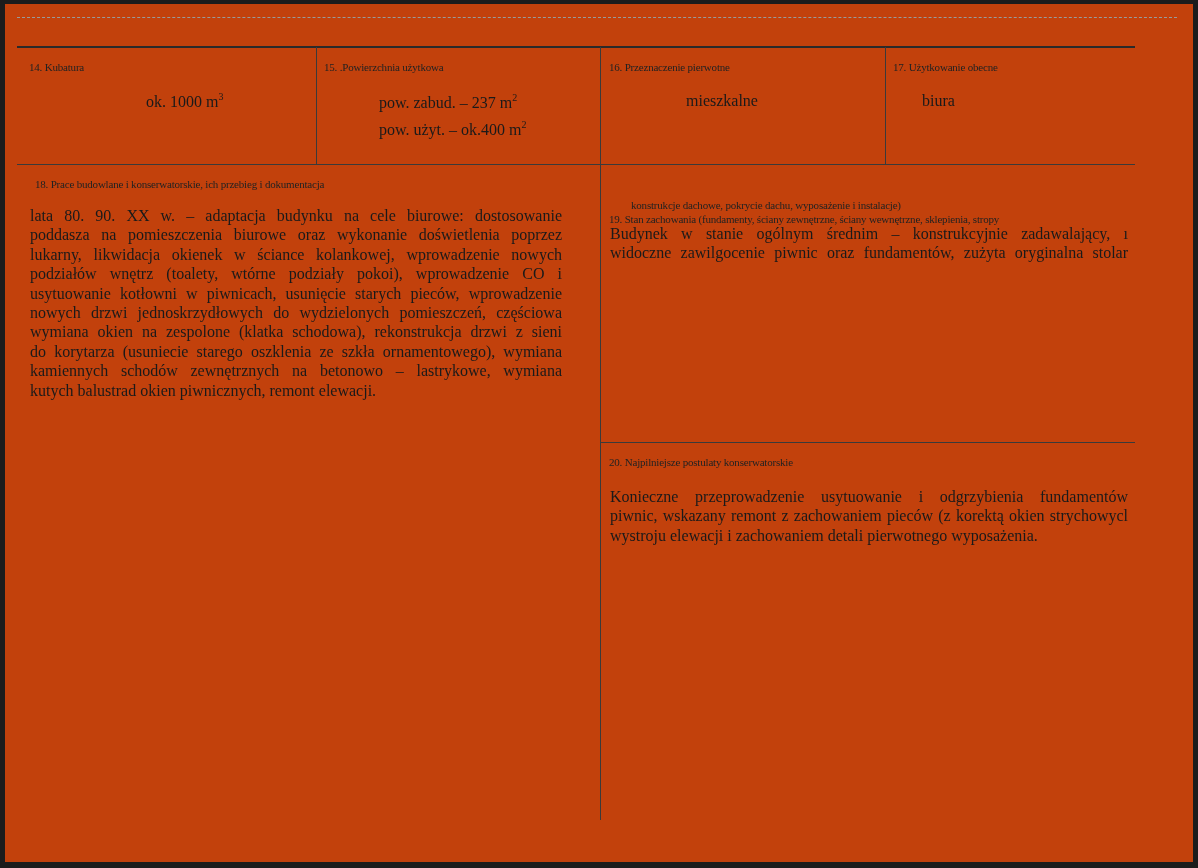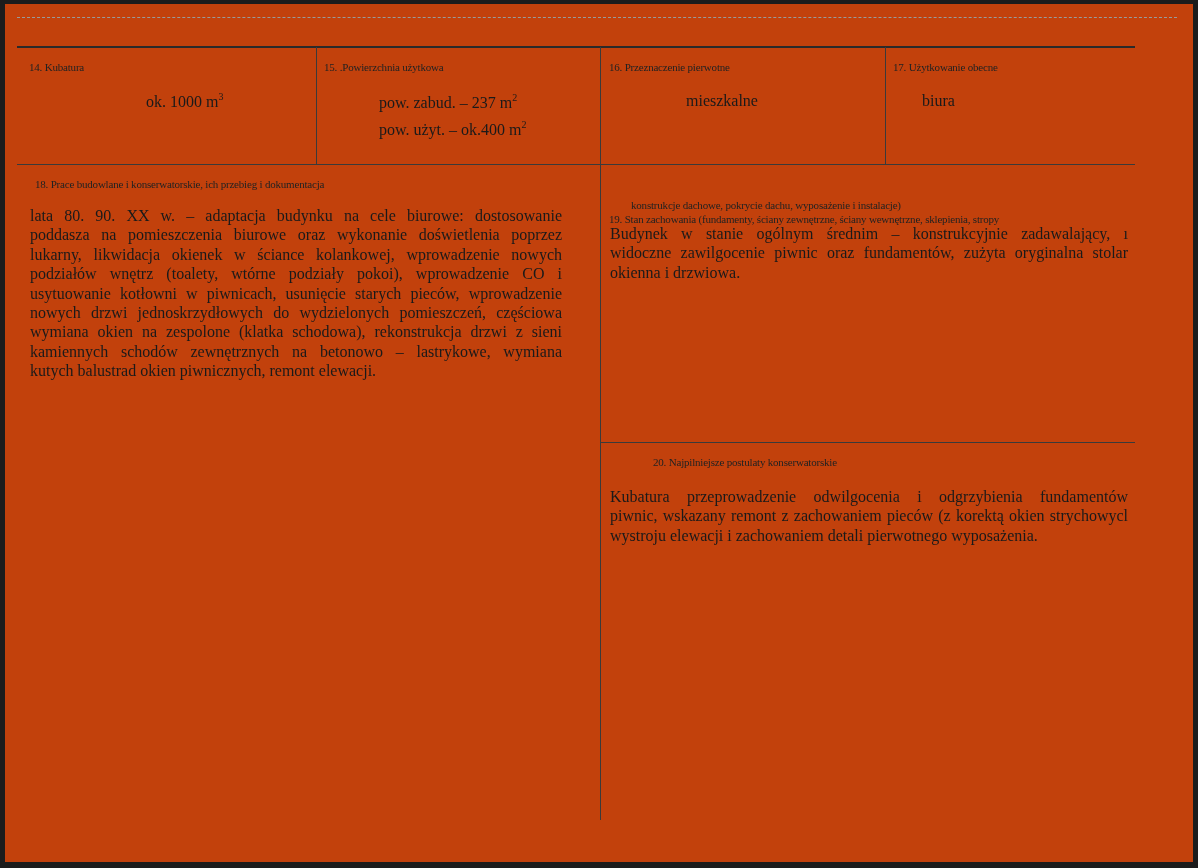--- a/index.html
+++ b/index.html
@@ -75,37 +75,37 @@
   <div>
     <span class="cell-label" style="left:30px; top:174px;text-align:center;">18. Prace budowlane i  konserwatorskie, ich przebieg i dokumentacja</span>
     <div class="para" style="left:25px; top:202px; width:532px;">
       <span class="ln">lata 80. 90. XX w. – adaptacja budynku na cele biurowe: dostosowanie</span>
       <span class="ln">poddasza na pomieszczenia biurowe oraz wykonanie doświetlenia poprzez</span>
       <span class="ln">lukarny, likwidacja okienek w ściance kolankowej, wprowadzenie nowych</span>
       <span class="ln">podziałów wnętrz (toalety, wtórne podziały pokoi), wprowadzenie CO i</span>
       <span class="ln">usytuowanie kotłowni w piwnicach, usunięcie starych pieców, wprowadzenie</span>
       <span class="ln">nowych drzwi jednoskrzydłowych do wydzielonych pomieszczeń, częściowa</span>
       <span class="ln">wymiana okien na zespolone (klatka schodowa), rekonstrukcja drzwi z sieni</span>
+      <span class="ln">do korytarza (usuniecie starego oszklenia ze szkła ornamentowego), wymiana</span>
       <span class="ln">kamiennych schodów zewnętrznych na betonowo – lastrykowe, wymiana</span>
       <span class="ln last">kutych balustrad okien piwnicznych, remont elewacji.</span>
     </div>
   </div>
 
   <div>
     <span class="cell-label" style="left:604px; top:166px;margin-top:43px;">19. Stan zachowania (fundamenty, ściany zewnętrzne, ściany wewnętrzne, sklepienia, stropy</span>
     <span class="cell-label" style="left:626px; top:195px;">konstrukcje dachowe, pokrycie dachu, wyposażenie i instalacje)</span>
     <div class="para" style="left:605px; top:220px; width:518px; overflow:hidden;">
       <span class="ln">Budynek  w  stanie  ogólnym  średnim  –  konstrukcyjnie  zadawalający,  ı</span>
       <span class="ln">widoczne zawilgocenie piwnic oraz fundamentów, zużyta oryginalna stolar</span>
-      <span class="ln last">okienna i drzwiowa.</span>
     </div>
   </div>
 
   <div>
-    <span class="cell-label" style="left:604px; top:452px;margin-left:44px;">20. Najpilniejsze postulaty konserwatorskie</span>
+    <span class="cell-label" style="left:604px; top:452px;">20. Najpilniejsze postulaty konserwatorskie</span>
     <div class="para" style="left:605px; top:483px; width:518px; overflow:hidden;">
-      <span class="ln">Kubatura  przeprowadzenie  odwilgocenia  i  odgrzybienia  fundamentów</span>
+      <span class="ln">Konieczne  przeprowadzenie  usytuowanie  i  odgrzybienia  fundamentów</span>
       <span class="ln">piwnic, wskazany remont z zachowaniem pieców (z korektą okien strychowycl</span>
       <span class="ln last">wystroju elewacji i zachowaniem detali pierwotnego wyposażenia.</span>
     </div>
   </div>
 
 </div>
 
 </body></html>

